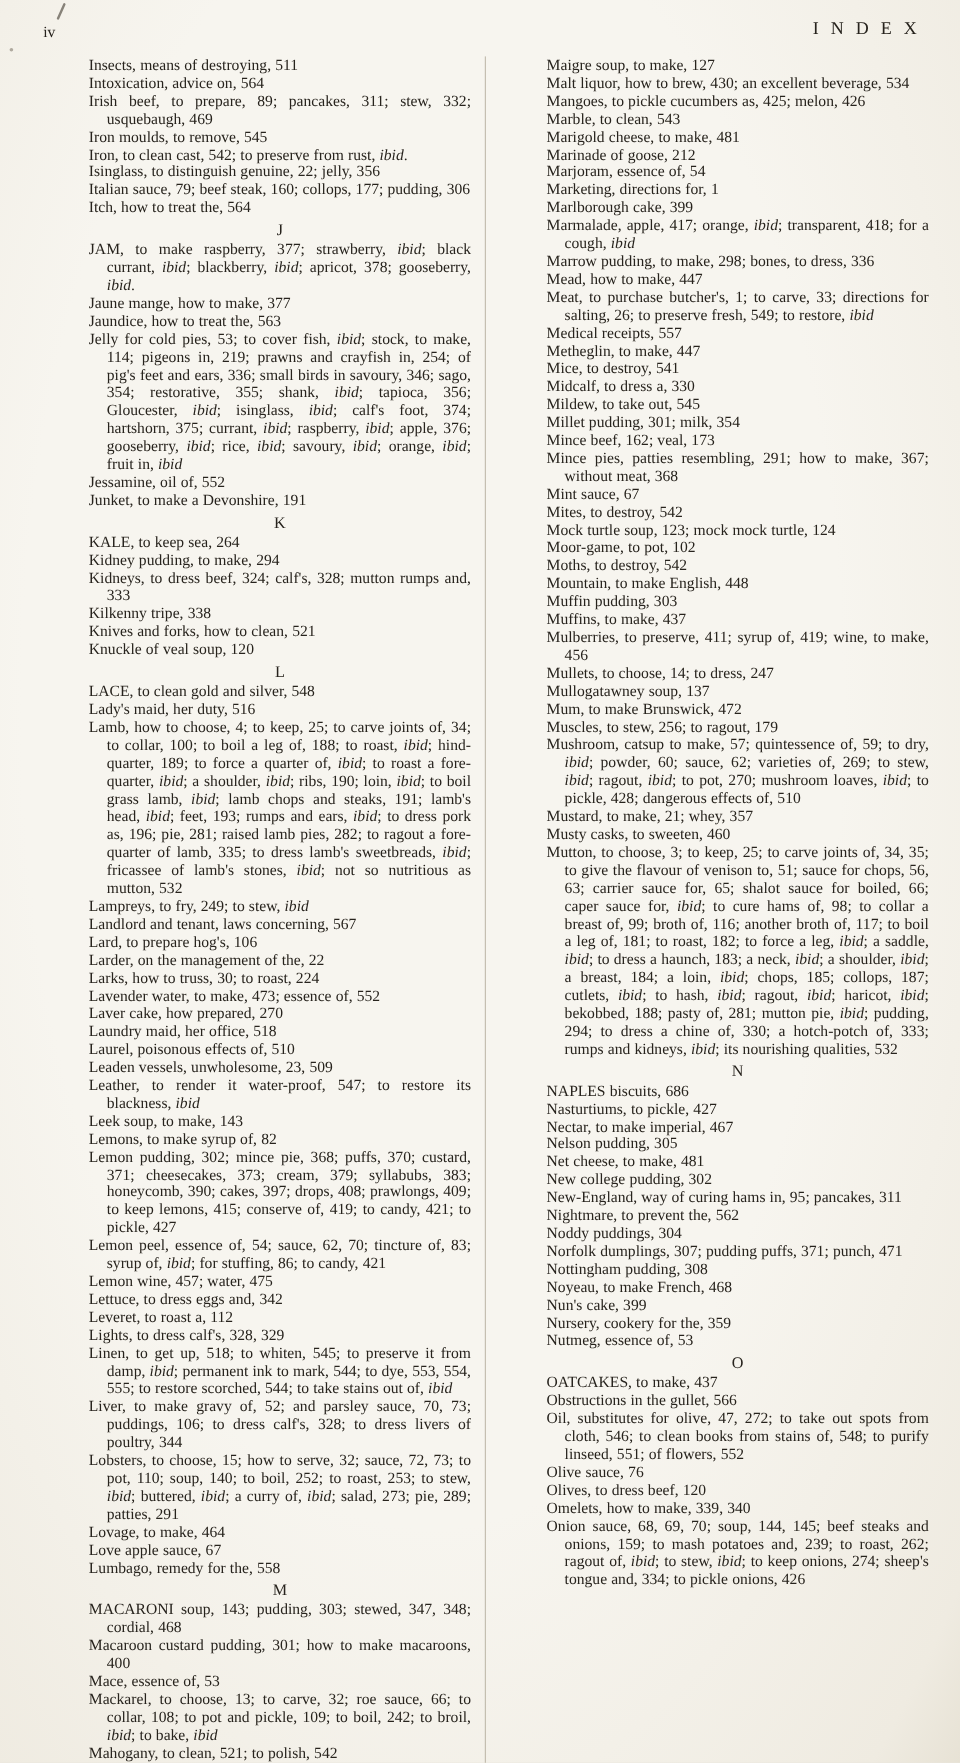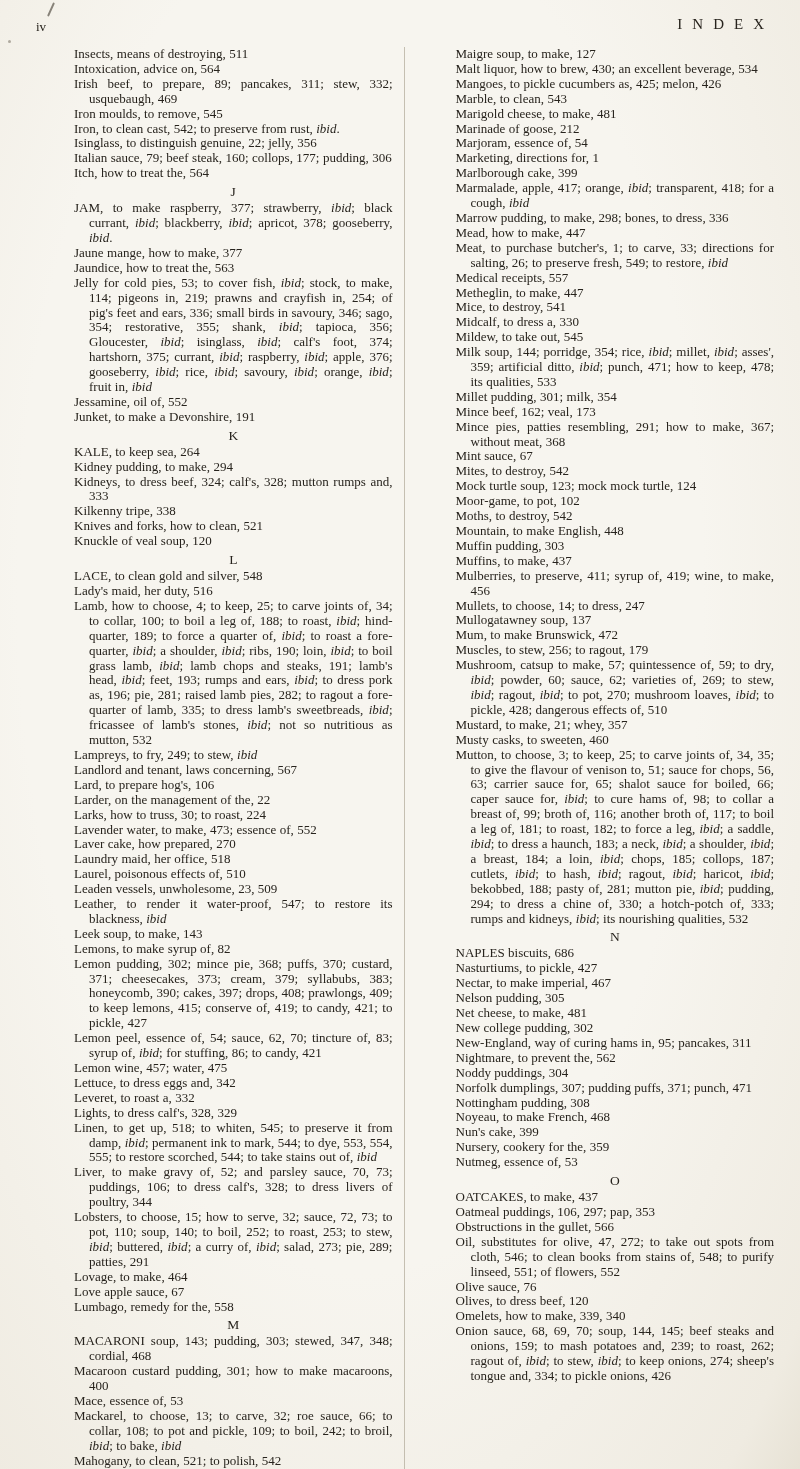--- a/index.html
+++ b/index.html
@@ -144,21 +144,21 @@
         <div class="entry">Laundry maid, her office, 518</div>
         <div class="entry">Laurel, poisonous effects of, 510</div>
         <div class="entry">Leaden vessels, unwholesome, 23, 509</div>
         <div class="entry">Leather, to render it water-proof, 547; to restore its blackness, <i>ibid</i></div>
         <div class="entry">Leek soup, to make, 143</div>
         <div class="entry">Lemons, to make syrup of, 82</div>
         <div class="entry">Lemon pudding, 302; mince pie, 368; puffs, 370; custard, 371; cheesecakes, 373; cream, 379; syllabubs, 383; honeycomb, 390; cakes, 397; drops, 408; prawlongs, 409; to keep lemons, 415; conserve of, 419; to candy, 421; to pickle, 427</div>
         <div class="entry">Lemon peel, essence of, 54; sauce, 62, 70; tincture of, 83; syrup of, <i>ibid</i>; for stuffing, 86; to candy, 421</div>
         <div class="entry">Lemon wine, 457; water, 475</div>
         <div class="entry">Lettuce, to dress eggs and, 342</div>
-        <div class="entry">Leveret, to roast a, 332</div>
+        <div class="entry">Leveret, to roast a, 112</div>
         <div class="entry">Lights, to dress calf's, 328, 329</div>
         <div class="entry">Linen, to get up, 518; to whiten, 545; to preserve it from damp, <i>ibid</i>; permanent ink to mark, 544; to dye, 553, 554, 555; to restore scorched, 544; to take stains out of, <i>ibid</i></div>
         <div class="entry">Liver, to make gravy of, 52; and parsley sauce, 70, 73; puddings, 106; to dress calf's, 328; to dress livers of poultry, 344</div>
         <div class="entry">Lobsters, to choose, 15; how to serve, 32; sauce, 72, 73; to pot, 110; soup, 140; to boil, 252; to roast, 253; to stew, <i>ibid</i>; buttered, <i>ibid</i>; a curry of, <i>ibid</i>; salad, 273; pie, 289; patties, 291</div>
         <div class="entry">Lovage, to make, 464</div>
         <div class="entry">Love apple sauce, 67</div>
         <div class="entry">Lumbago, remedy for the, 558</div>
         <div class="section-letter">M</div>
         <div class="entry">MACARONI soup, 143; pudding, 303; stewed, 347, 348; cordial, 468</div>
         <div class="entry">Macaroon custard pudding, 301; how to make macaroons, 400</div>
@@ -180,21 +180,20 @@
         <div class="entry">Marlborough cake, 399</div>
         <div class="entry">Marmalade, apple, 417; orange, <i>ibid</i>; transparent, 418; for a cough, <i>ibid</i></div>
         <div class="entry">Marrow pudding, to make, 298; bones, to dress, 336</div>
         <div class="entry">Mead, how to make, 447</div>
         <div class="entry">Meat, to purchase butcher's, 1; to carve, 33; directions for salting, 26; to preserve fresh, 549; to restore, <i>ibid</i></div>
         <div class="entry">Medical receipts, 557</div>
         <div class="entry">Metheglin, to make, 447</div>
         <div class="entry">Mice, to destroy, 541</div>
         <div class="entry">Midcalf, to dress a, 330</div>
         <div class="entry">Mildew, to take out, 545</div>
-        <div class="entry">Milk soup, 144; porridge, 354; rice, <i>ibid</i>; millet, <i>ibid</i>; asses', 359; artificial ditto, <i>ibid</i>; punch, 471; how to keep, 478; its qualities, 533</div>
         <div class="entry">Millet pudding, 301; milk, 354</div>
         <div class="entry">Mince beef, 162; veal, 173</div>
         <div class="entry">Mince pies, patties resembling, 291; how to make, 367; without meat, 368</div>
         <div class="entry">Mint sauce, 67</div>
         <div class="entry">Mites, to destroy, 542</div>
         <div class="entry">Mock turtle soup, 123; mock mock turtle, 124</div>
         <div class="entry">Moor-game, to pot, 102</div>
         <div class="entry">Moths, to destroy, 542</div>
         <div class="entry">Mountain, to make English, 448</div>
         <div class="entry">Muffin pudding, 303</div>
@@ -219,21 +218,20 @@
         <div class="entry">Nightmare, to prevent the, 562</div>
         <div class="entry">Noddy puddings, 304</div>
         <div class="entry">Norfolk dumplings, 307; pudding puffs, 371; punch, 471</div>
         <div class="entry">Nottingham pudding, 308</div>
         <div class="entry">Noyeau, to make French, 468</div>
         <div class="entry">Nun's cake, 399</div>
         <div class="entry">Nursery, cookery for the, 359</div>
         <div class="entry">Nutmeg, essence of, 53</div>
         <div class="section-letter">O</div>
         <div class="entry">OATCAKES, to make, 437</div>
-        <div class="entry">Oatmeal puddings, 106, 297; pap, 353</div>
         <div class="entry">Obstructions in the gullet, 566</div>
         <div class="entry">Oil, substitutes for olive, 47, 272; to take out spots from cloth, 546; to clean books from stains of, 548; to purify linseed, 551; of flowers, 552</div>
         <div class="entry">Olive sauce, 76</div>
         <div class="entry">Olives, to dress beef, 120</div>
         <div class="entry">Omelets, how to make, 339, 340</div>
         <div class="entry">Onion sauce, 68, 69, 70; soup, 144, 145; beef steaks and onions, 159; to mash potatoes and, 239; to roast, 262; ragout of, <i>ibid</i>; to stew, <i>ibid</i>; to keep onions, 274; sheep's tongue and, 334; to pickle onions, 426</div>
       </div>
   </div>
 </div>
 

